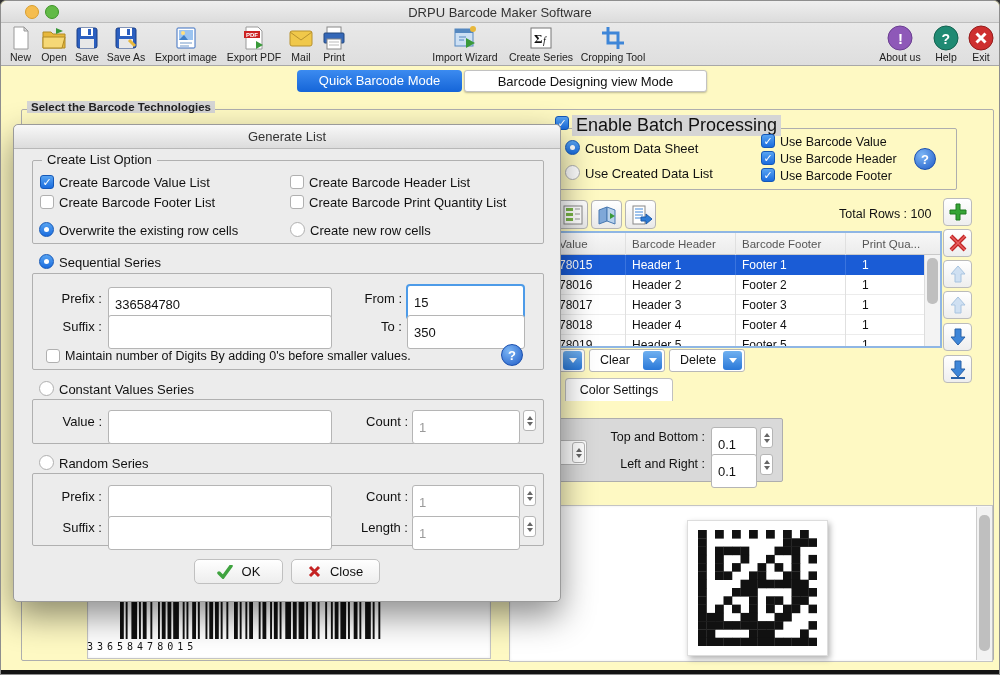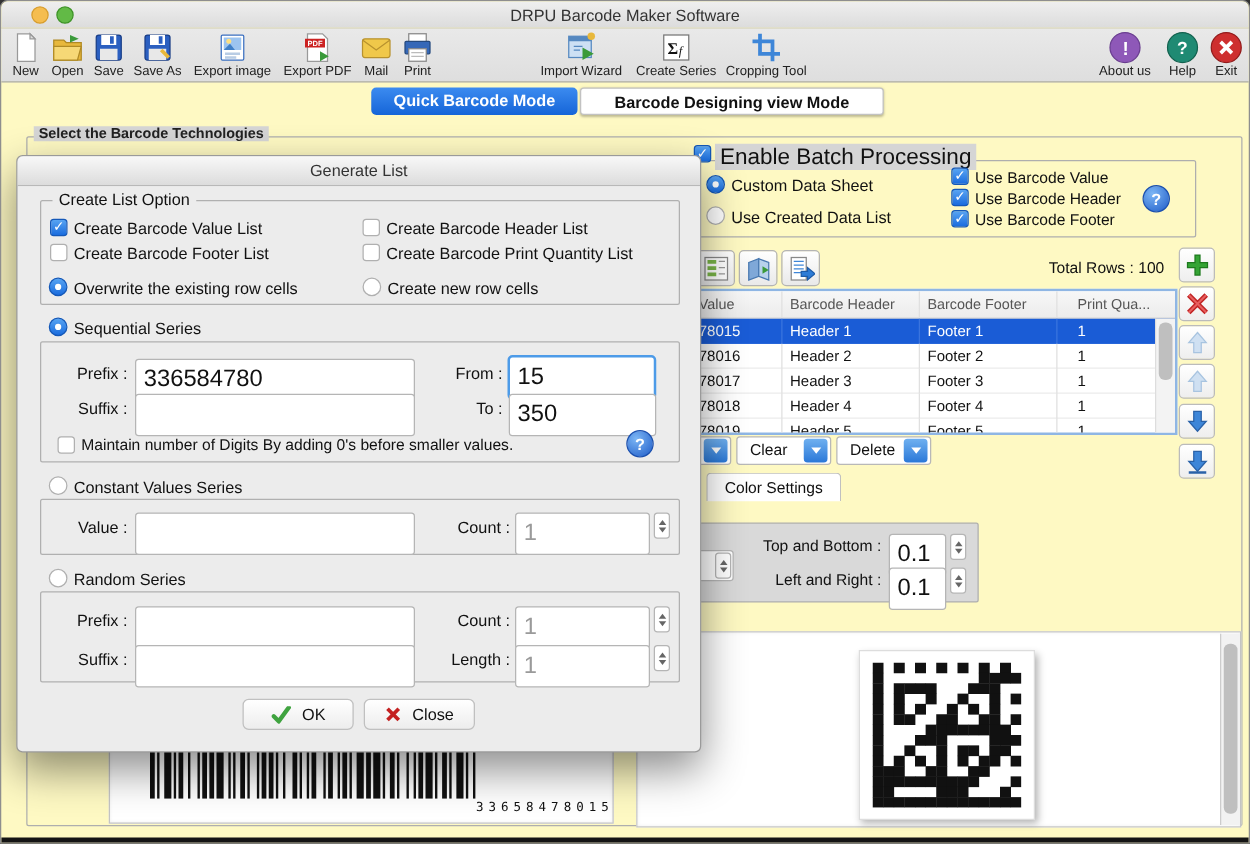--- a/index.html
+++ b/index.html
@@ -14,40 +14,40 @@
   .tl.y{left:24px;background:#f5bd4f;border:1px solid #d89e2e}
   .tl.g{left:44px;background:#62ba46;border:1px solid #3e9428}
   #wtitle{left:0;top:4px;width:100%;text-align:center;font-size:13px;color:#333}
   
   #toolbar{left:0;top:22px;width:100%;height:43px;background:linear-gradient(#e9e9e9,#dedede);
            border-bottom:1px solid #a8a8a8}
   .titem{position:absolute;top:1px;height:41px;text-align:center;cursor:default}
   .titem svg{display:block;margin:1px auto 0}
   .titem .tlab{font-size:10.5px;color:#222;white-space:nowrap;display:block;margin-top:0px}
   
-  .tab{top:69px;height:22px;line-height:22px;text-align:center;font-weight:bold;font-size:13px}
+  .tab{top:69px;height:22px;line-height:22px;text-align:center;font-weight:normal;font-size:13px}
   #tabq{left:296px;width:165px;background:linear-gradient(#3c8bf0,#1565d8);color:#fff;border-radius:4px}
   #tabd{left:463px;width:243px;background:#fff;color:#111;border-radius:3px;border:1px solid #c2c2c2;
         box-shadow:0 1px 2px rgba(0,0,0,.25)}
   
   .group{border:1px solid #aeaeae;border-radius:2px}
   .legend{position:absolute;font-size:11.5px;font-weight:bold;color:#222;padding:0 4px;background:#d5d5d5}
   .legend2{position:absolute;font-size:18px;color:#111;padding:0 4px;background:#d5d5d5}
   
   .cb{width:14px;height:14px;border:1px solid #b0b0b0;border-radius:3px;background:#fff}
   .cb.on{background:linear-gradient(#58a4f2,#1a6cde);border-color:#1458b8;color:#fff;
          font-size:11px;font-weight:bold;text-align:center;line-height:13px}
   .cb.on::after{content:"✓"}
   .radio{width:15px;height:15px;border:1px solid #b0b0b0;border-radius:50%;background:#fff}
   .radio.on{background:linear-gradient(#58a4f2,#1a6cde);border-color:#1458b8}
   .radio.on::after{content:"";position:absolute;left:4px;top:4px;width:5px;height:5px;border-radius:50%;background:#fff}
   .flabel{font-size:13px;color:#111;white-space:nowrap}
   .flabel12{font-size:12.5px;color:#111;white-space:nowrap}
   input.tx{position:absolute;border:1px solid #b5b5b5;border-radius:3px;background:#fff;
-           font-family:inherit;font-size:19px;color:#111;padding:16px 6px;outline:none}
+           font-family:inherit;font-size:13px;color:#111;padding:16px 6px;outline:none}
   input.tx.focus{border:2px solid #4d9be8;border-radius:4px}
   input.tx.dim{color:#9a9a9a}
   .stp{position:absolute;width:13px;height:21px;background:#fff;border:1px solid #b5b5b5;border-radius:3px;
        display:flex;flex-direction:column;align-items:center;justify-content:center;gap:2px}
   .stp i{width:0;height:0;border-left:3px solid transparent;border-right:3px solid transparent}
   .stp .u{border-bottom:4px solid #666}
   .stp .d{border-top:4px solid #666}
   .helpc{position:absolute;width:22px;height:22px;border-radius:50%;border:1px solid #1a4fae;
          background:radial-gradient(circle at 35% 30%,#7cb6f5,#1f5cc8);color:#fff;font-weight:bold;
          font-size:13px;display:flex;align-items:center;justify-content:center}
@@ -74,21 +74,21 @@
         background:linear-gradient(#6fb0f0,#2a78d8);display:flex;align-items:center;justify-content:center}
   .chev i{width:0;height:0;border-left:4px solid transparent;border-right:4px solid transparent;border-top:5px solid #fff}
   #colortab{left:564px;top:377px;width:108px;height:23px;background:#fff;border:1px solid #c0c0c0;
             border-bottom:none;border-radius:4px 4px 0 0;text-align:center;font-size:12.5px;line-height:22px;color:#111}
   
   .panel{background:#fff;border:1px solid #c4c4c4;box-shadow:inset 0 0 3px rgba(0,0,0,.08)}
   #dmcard{left:686px;top:519px;width:141px;height:136px;background:#fff;
           box-shadow:2px 3px 6px rgba(0,0,0,.3);border:1px solid #ddd}
   .scrollbar{position:absolute;background:#f2f2f2;border-left:1px solid #ccc}
   .thumb{position:absolute;background:#bfbfbf;border-radius:5px}
-  #bcdigits{left:86px;top:640px;width:404px;text-align:right;font-size:10px;letter-spacing:4px;color:#111;
+  #bcdigits{left:86px;top:640px;width:404px;text-align:left;font-size:10px;letter-spacing:4px;color:#111;
             font-family:"DejaVu Sans Mono",monospace}
   
   #dlg{left:12px;top:123px;width:548px;height:478px;background:#ececec;border:1px solid #9a9a9a;border-radius:5px;
        box-shadow:0 14px 34px rgba(0,0,0,.45);z-index:60}
   #dlgtitle{left:0;top:0;width:100%;height:24px;background:linear-gradient(#f8f8f8,#dcdcdc);
             border-bottom:1px solid #b8b8b8;border-radius:5px 5px 0 0;text-align:center;
             font-size:13px;color:#333;line-height:23px}
   .dgroup{position:absolute;border:1px solid #b0b0b0;border-radius:2px}
   .dlegend{position:absolute;font-size:13px;color:#111;padding:0 5px;background:#ececec}
   .rlab{position:absolute;font-size:13px;color:#111;text-align:right}

